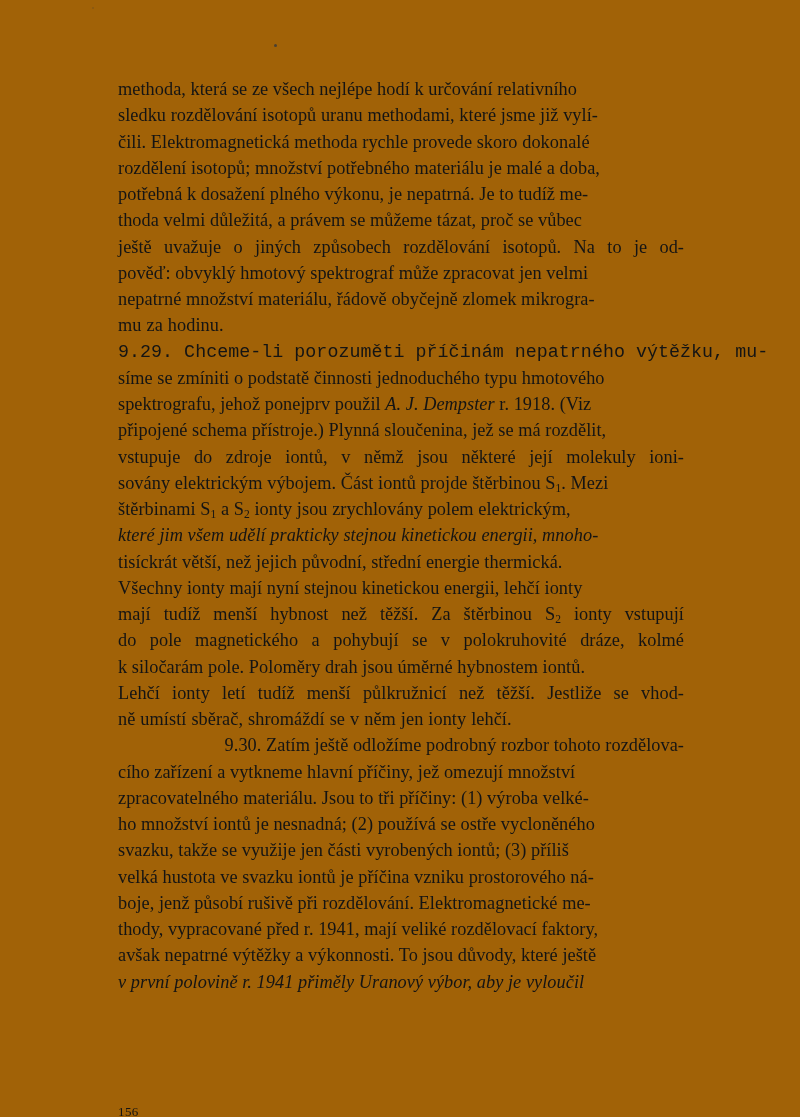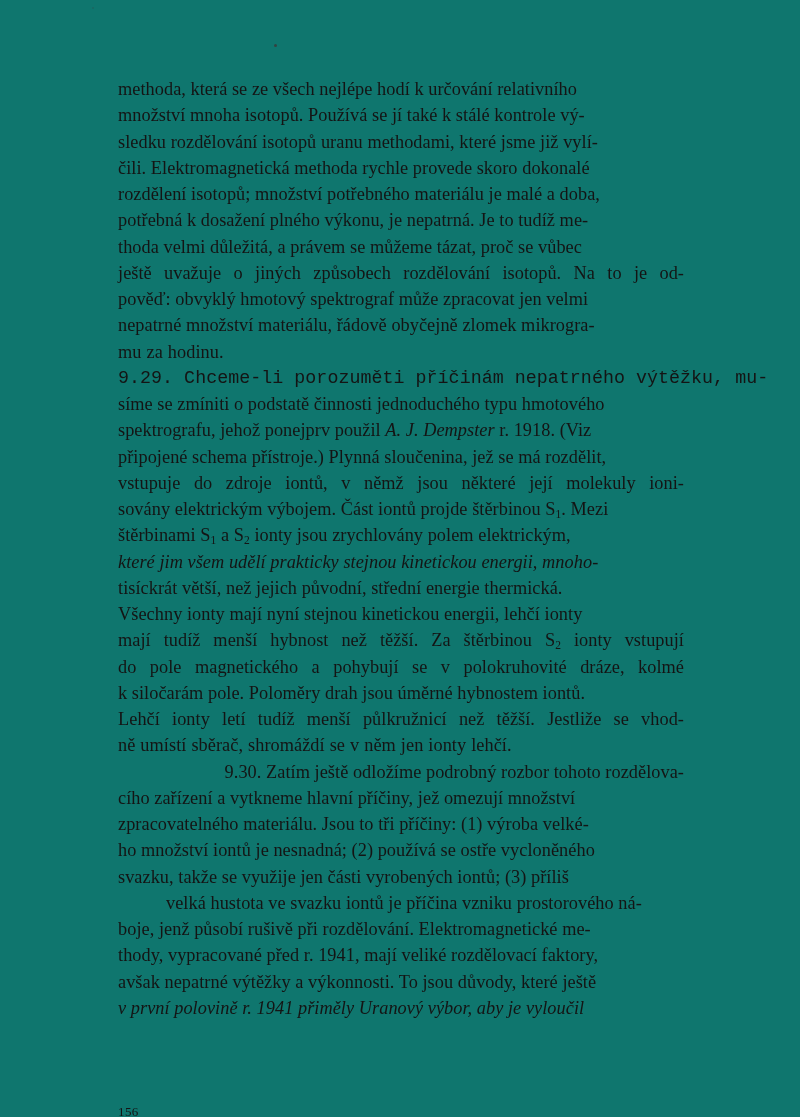--- a/index.html
+++ b/index.html
@@ -12,21 +12,21 @@
     height: 1117px;
     position: relative;
     overflow: hidden;
     font-family: "Liberation Serif", "DejaVu Serif", serif;
     color: #141414;
   }
 
   #page {
     position: absolute;
     inset: 0;
-    background: #0f766e;
+    background: #a16207;
   }
 
   
   .speck {
     position: absolute;
     width: 3px;
     height: 3px;
     background: #3a3a3a;
     border-radius: 50%;
     opacity: .85;
@@ -102,21 +102,20 @@
 
 <div id="page">
 
   <div class="speck s1"></div>
   <div class="speck s2"></div>
 
   <div id="textblock">
 
     <div class="para">
       <div class="ln just"><span class="w" style="word-spacing: 0px;">methoda, která se ze všech nejlépe hodí k určování relativního</span></div>
-      <div class="ln just"><span class="w" style="word-spacing: 0px;">množství mnoha isotopů. Používá se jí také k stálé kontrole vý-</span></div>
       <div class="ln just"><span class="w" style="word-spacing: 0px;">sledku rozdělování isotopů uranu methodami, které jsme již vylí-</span></div>
       <div class="ln just"><span class="w" style="word-spacing: 0px;">čili. Elektromagnetická methoda rychle provede skoro dokonalé</span></div>
       <div class="ln just"><span class="w" style="word-spacing: 0px;">rozdělení isotopů; množství potřebného materiálu je malé a doba,</span></div>
       <div class="ln just"><span class="w" style="word-spacing: 0px;">potřebná k dosažení plného výkonu, je nepatrná. Je to tudíž me-</span></div>
       <div class="ln just"><span class="w" style="word-spacing: 0px;">thoda velmi důležitá, a právem se můžeme tázat, proč se vůbec</span></div>
       <div class="ln just"><span class="w" style="word-spacing: 7.686px;">ještě uvažuje o jiných způsobech rozdělování isotopů. Na to je od-</span></div>
       <div class="ln just"><span class="w" style="word-spacing: 0px;">pověď: obvyklý hmotový spektrograf může zpracovat jen velmi</span></div>
       <div class="ln just"><span class="w" style="word-spacing: 0px;">nepatrné množství materiálu, řádově obyčejně zlomek mikrogra-</span></div>
       <div class="ln last"><span class="w">mu za hodinu.</span></div>
     </div>
@@ -138,21 +137,21 @@
       <div class="ln just"><span class="w" style="word-spacing: 7.569px;">Lehčí ionty letí tudíž menší půlkružnicí než těžší. Jestliže se vhod-</span></div>
       <div class="ln last"><span class="w">ně umístí sběrač, shromáždí se v něm jen ionty lehčí.</span></div>
     </div>
 
     <div class="para">
       <div class="ln just"><span class="indent"></span><span class="w" style="word-spacing: 0px;"><span>9.30. Zatím ještě odložíme podrobný rozbor tohoto rozdělova-</span></span></div>
       <div class="ln just"><span class="w" style="word-spacing: 0px;">cího zařízení a vytkneme hlavní příčiny, jež omezují množství</span></div>
       <div class="ln just"><span class="w" style="word-spacing: 0px;">zpracovatelného materiálu. Jsou to tři příčiny: (1) výroba velké-</span></div>
       <div class="ln just"><span class="w" style="word-spacing: 0px;">ho množství iontů je nesnadná; (2) používá se ostře vycloněného</span></div>
       <div class="ln just"><span class="w" style="word-spacing: 0px;">svazku, takže se využije jen části vyrobených iontů; (3) příliš</span></div>
-      <div class="ln just"><span class="w" style="word-spacing: 0px; margin-left: 48px;">velká hustota ve svazku iontů je příčina vzniku prostorového ná-</span></div>
+      <div class="ln just"><span class="w" style="word-spacing: 0px;">velká hustota ve svazku iontů je příčina vzniku prostorového ná-</span></div>
       <div class="ln just"><span class="w" style="word-spacing: 0px;">boje, jenž působí rušivě při rozdělování. Elektromagnetické me-</span></div>
       <div class="ln just"><span class="w" style="word-spacing: 0px;">thody, vypracované před r. 1941, mají veliké rozdělovací faktory,</span></div>
       <div class="ln just"><span class="w" style="word-spacing: 0px;">avšak nepatrné výtěžky a výkonnosti. To jsou důvody, které ještě</span></div>
       <div class="ln just"><span class="w" style="word-spacing: 0px; font-style: italic;">v první polovině r. 1941 přiměly Uranový výbor, aby je vyloučil</span></div>
     </div>
 
   </div>
 
   <div id="folio">156</div>
 

